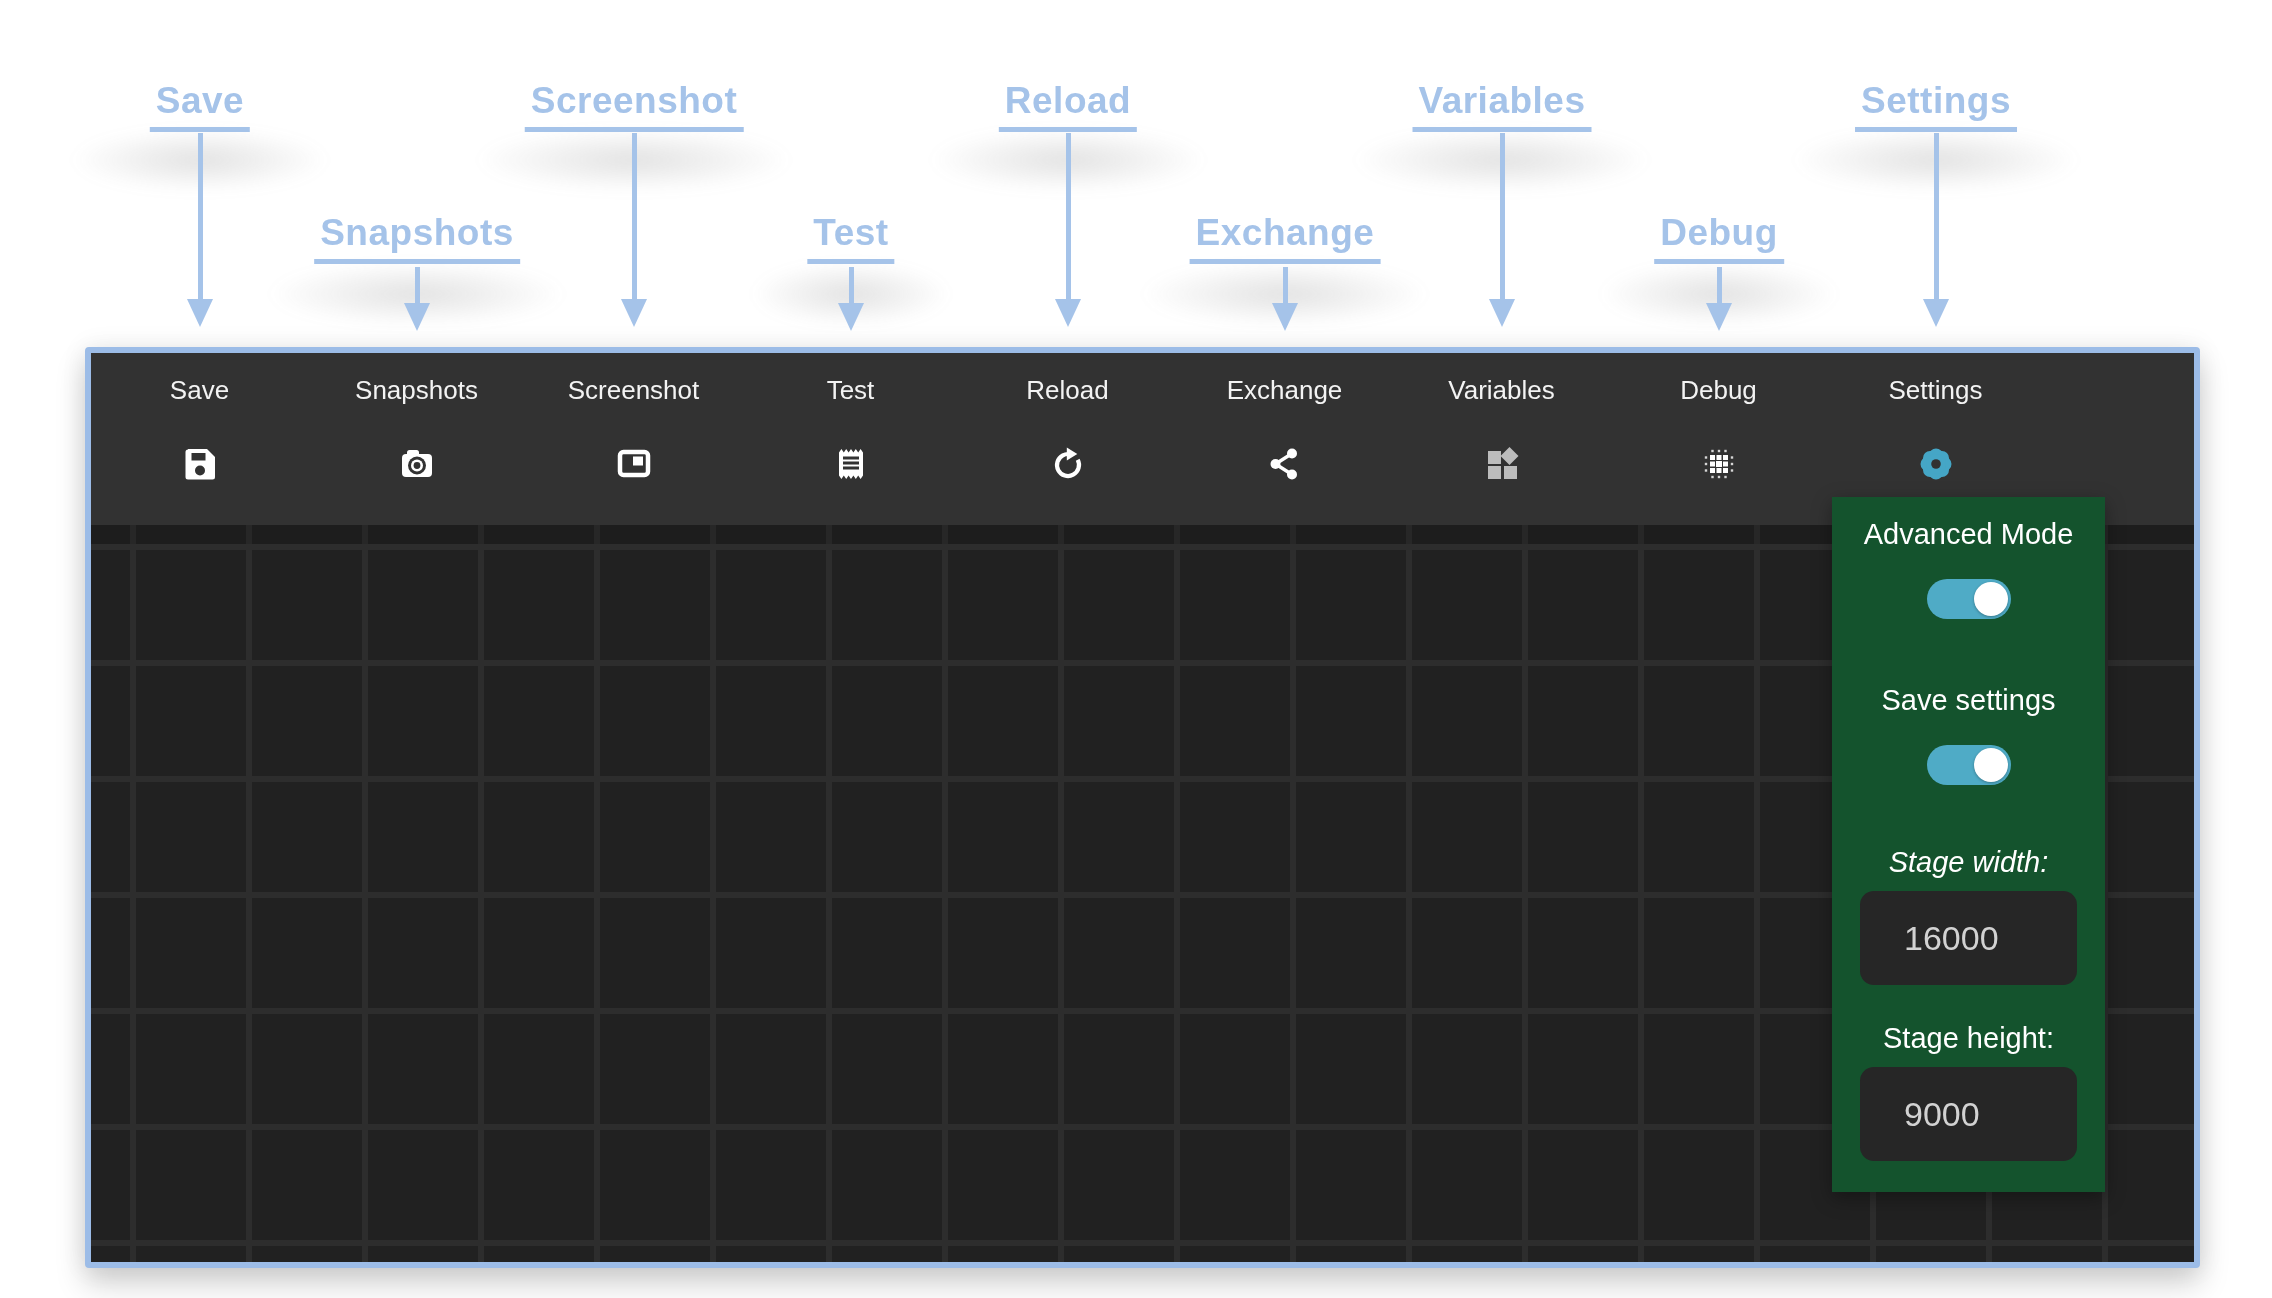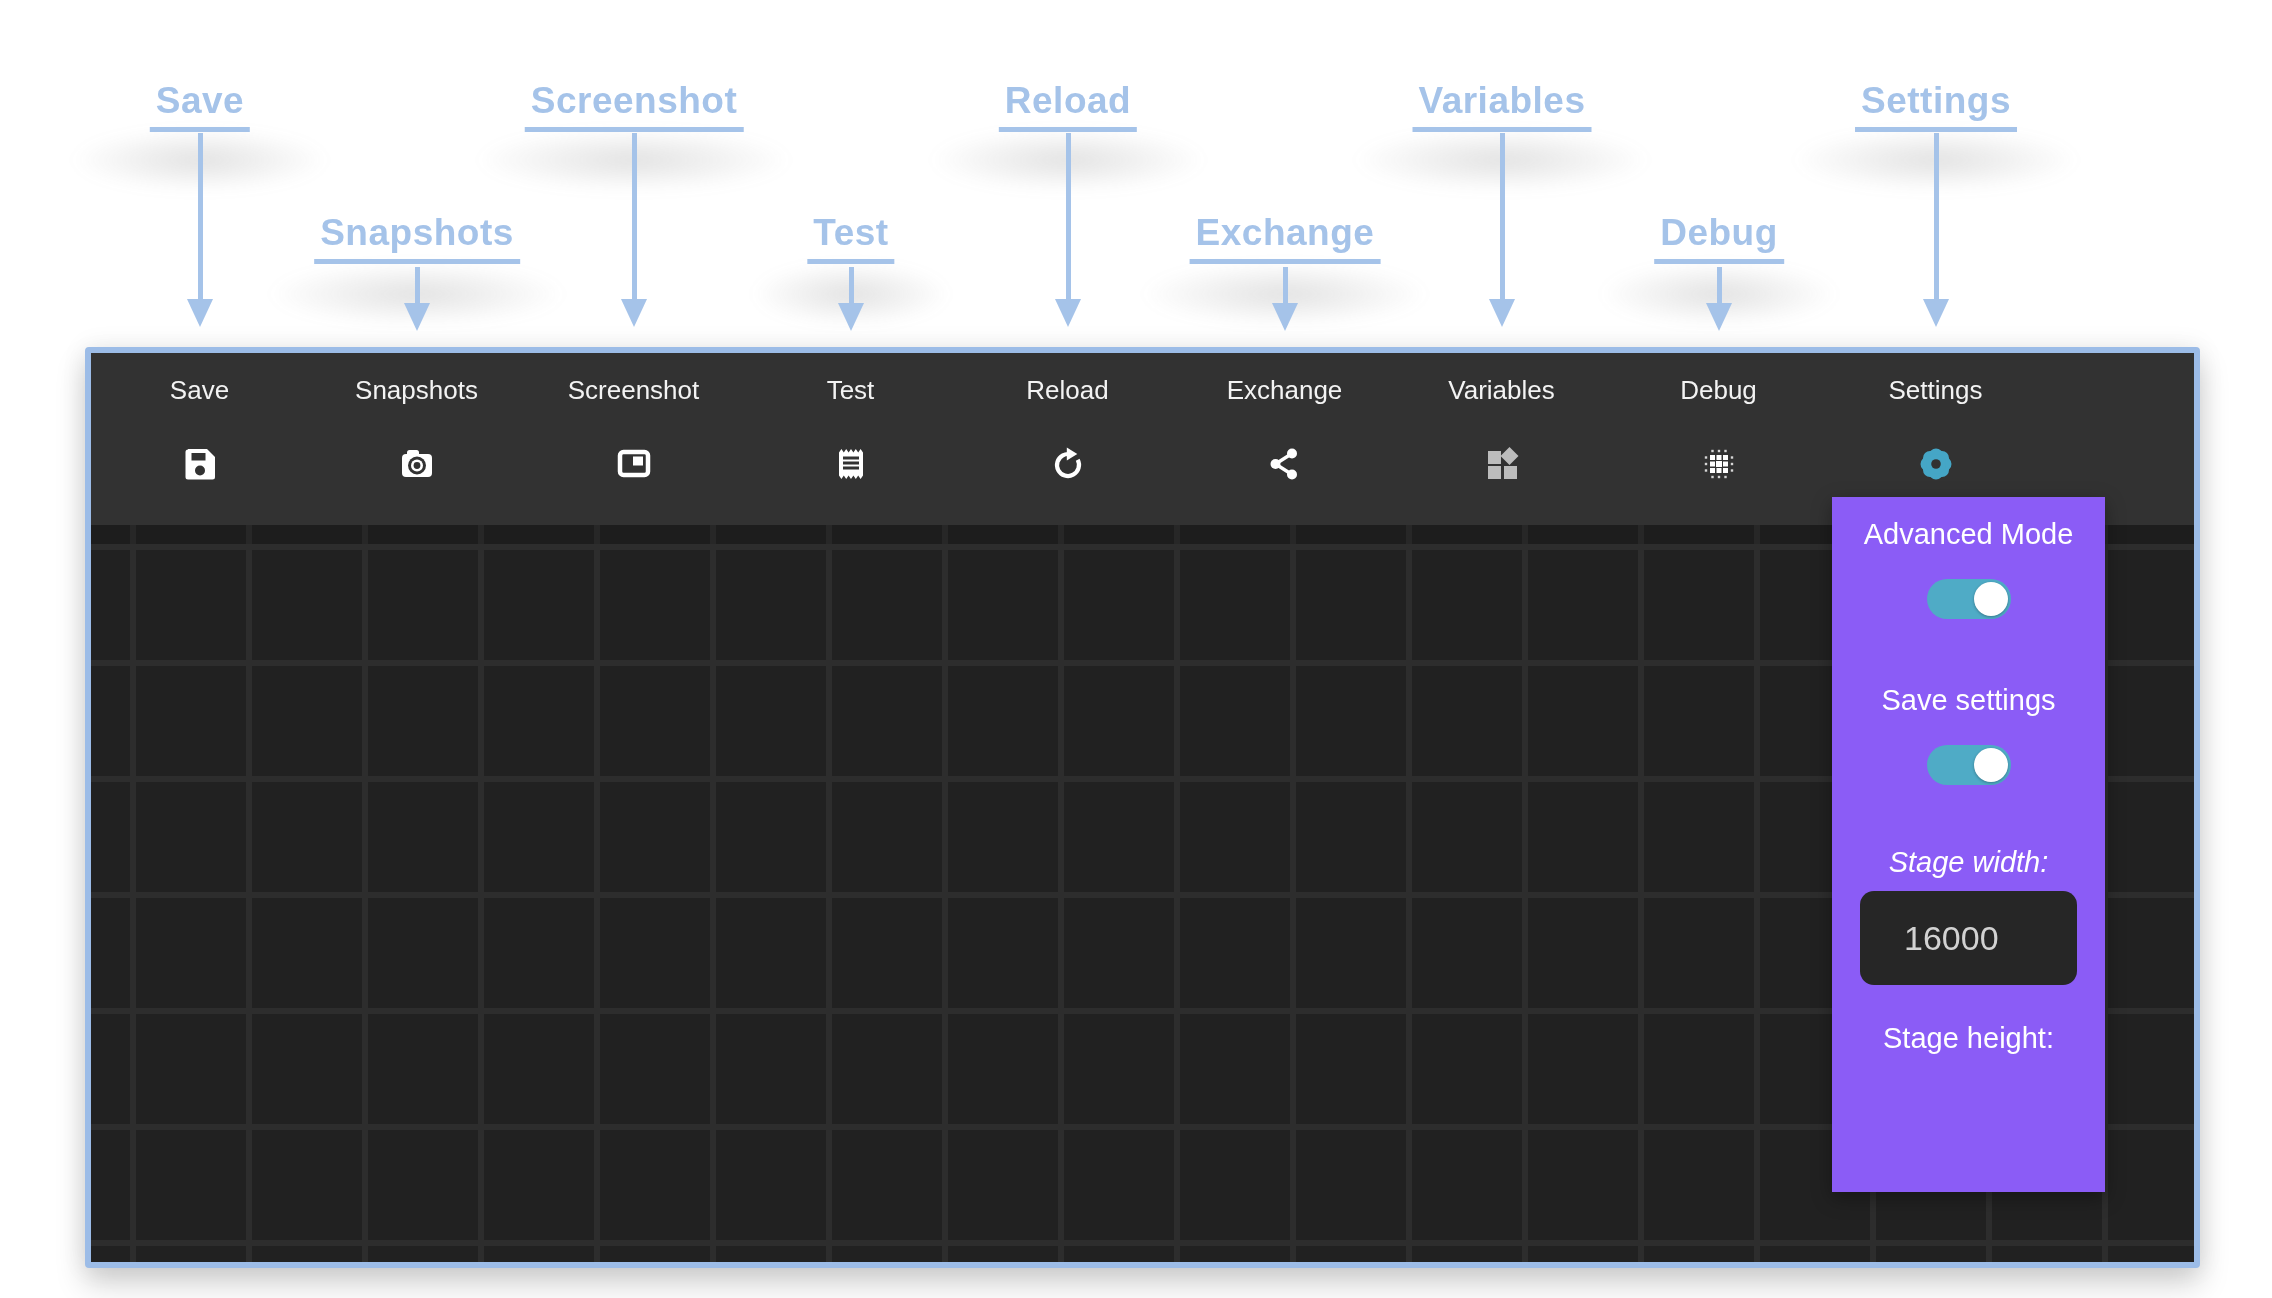--- a/index.html
+++ b/index.html
@@ -46,21 +46,21 @@
       linear-gradient(to bottom, #2d2d2d 6px, transparent 6px);
     background-size:116px 116px;
     background-position:39px 19px;
     cursor:crosshair;
   }
   .canvas-shade{position:absolute;left:0;top:0;right:0;height:19px;background:rgba(0,0,0,0.12);}
 
   
   .settings-panel{
     position:absolute;left:1741px;top:144px;width:273px;height:695px;
-    background:#8b5cf6;z-index:10;display:flex;flex-direction:column;align-items:center;
+    background:#14532d;z-index:10;display:flex;flex-direction:column;align-items:center;
     box-shadow:0 6px 18px rgba(0,0,0,0.35);
   }
   .sp-label{color:#ffffff;font-size:29px;line-height:34px;flex:none;}
   .lbl-adv{margin-top:20px;}
   .lbl-node{margin-top:64px;}
   .lbl-sw{margin-top:60px;font-style:italic;}
   .lbl-sh{margin-top:36px;}
   .toggle{
     margin-top:28px;flex:none;width:84px;height:40px;border-radius:20px;
     background:#4fabc6;position:relative;cursor:pointer;
@@ -275,14 +275,15 @@
     <div class="toggle">
         <div class="knob"></div>
       </div>
     <div class="sp-label lbl-node">Save settings</div>
     <div class="toggle">
         <div class="knob"></div>
       </div>
     <div class="sp-label lbl-sw">Stage width:</div>
     <input class="sp-input" value="16000" style="">
     <div class="sp-label lbl-sh">Stage height:</div>
+    <input class="sp-input" value="9000" style="">
   </div>
 </div>
 
 </body></html>

